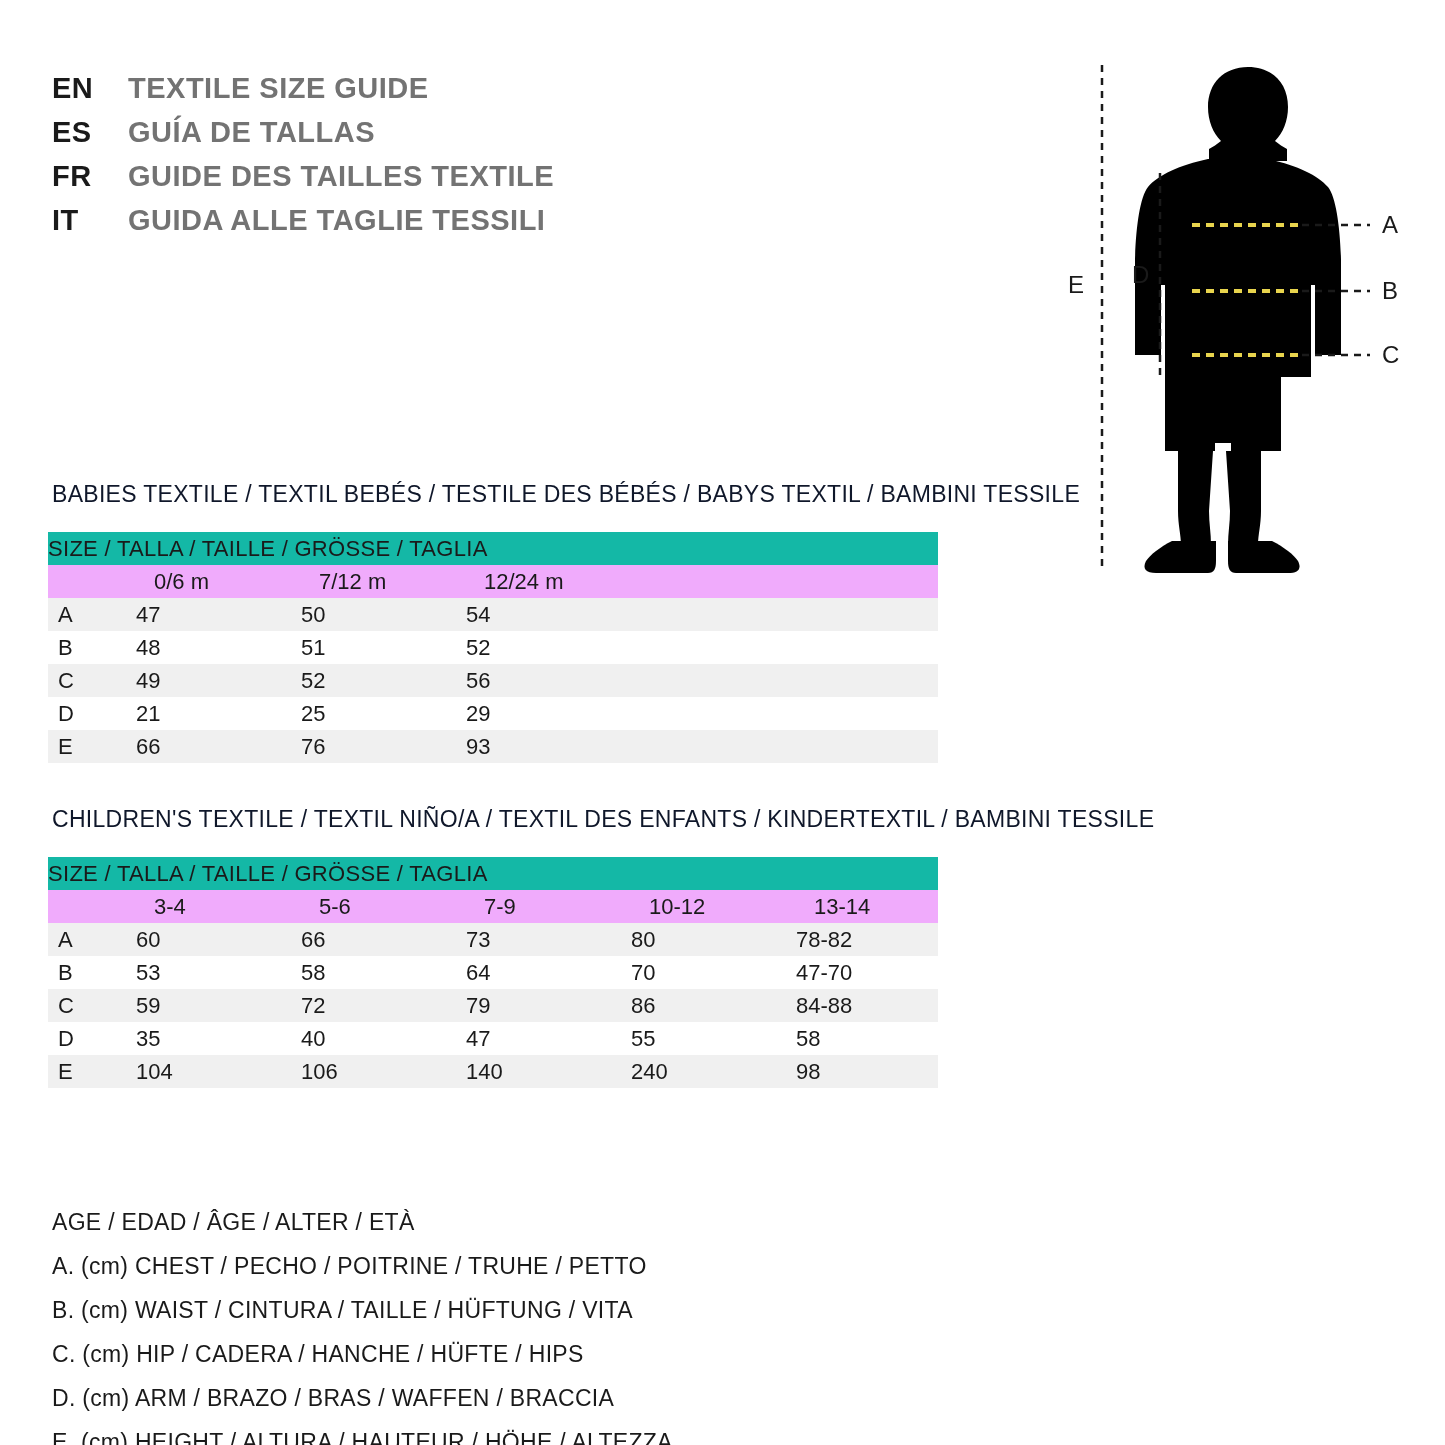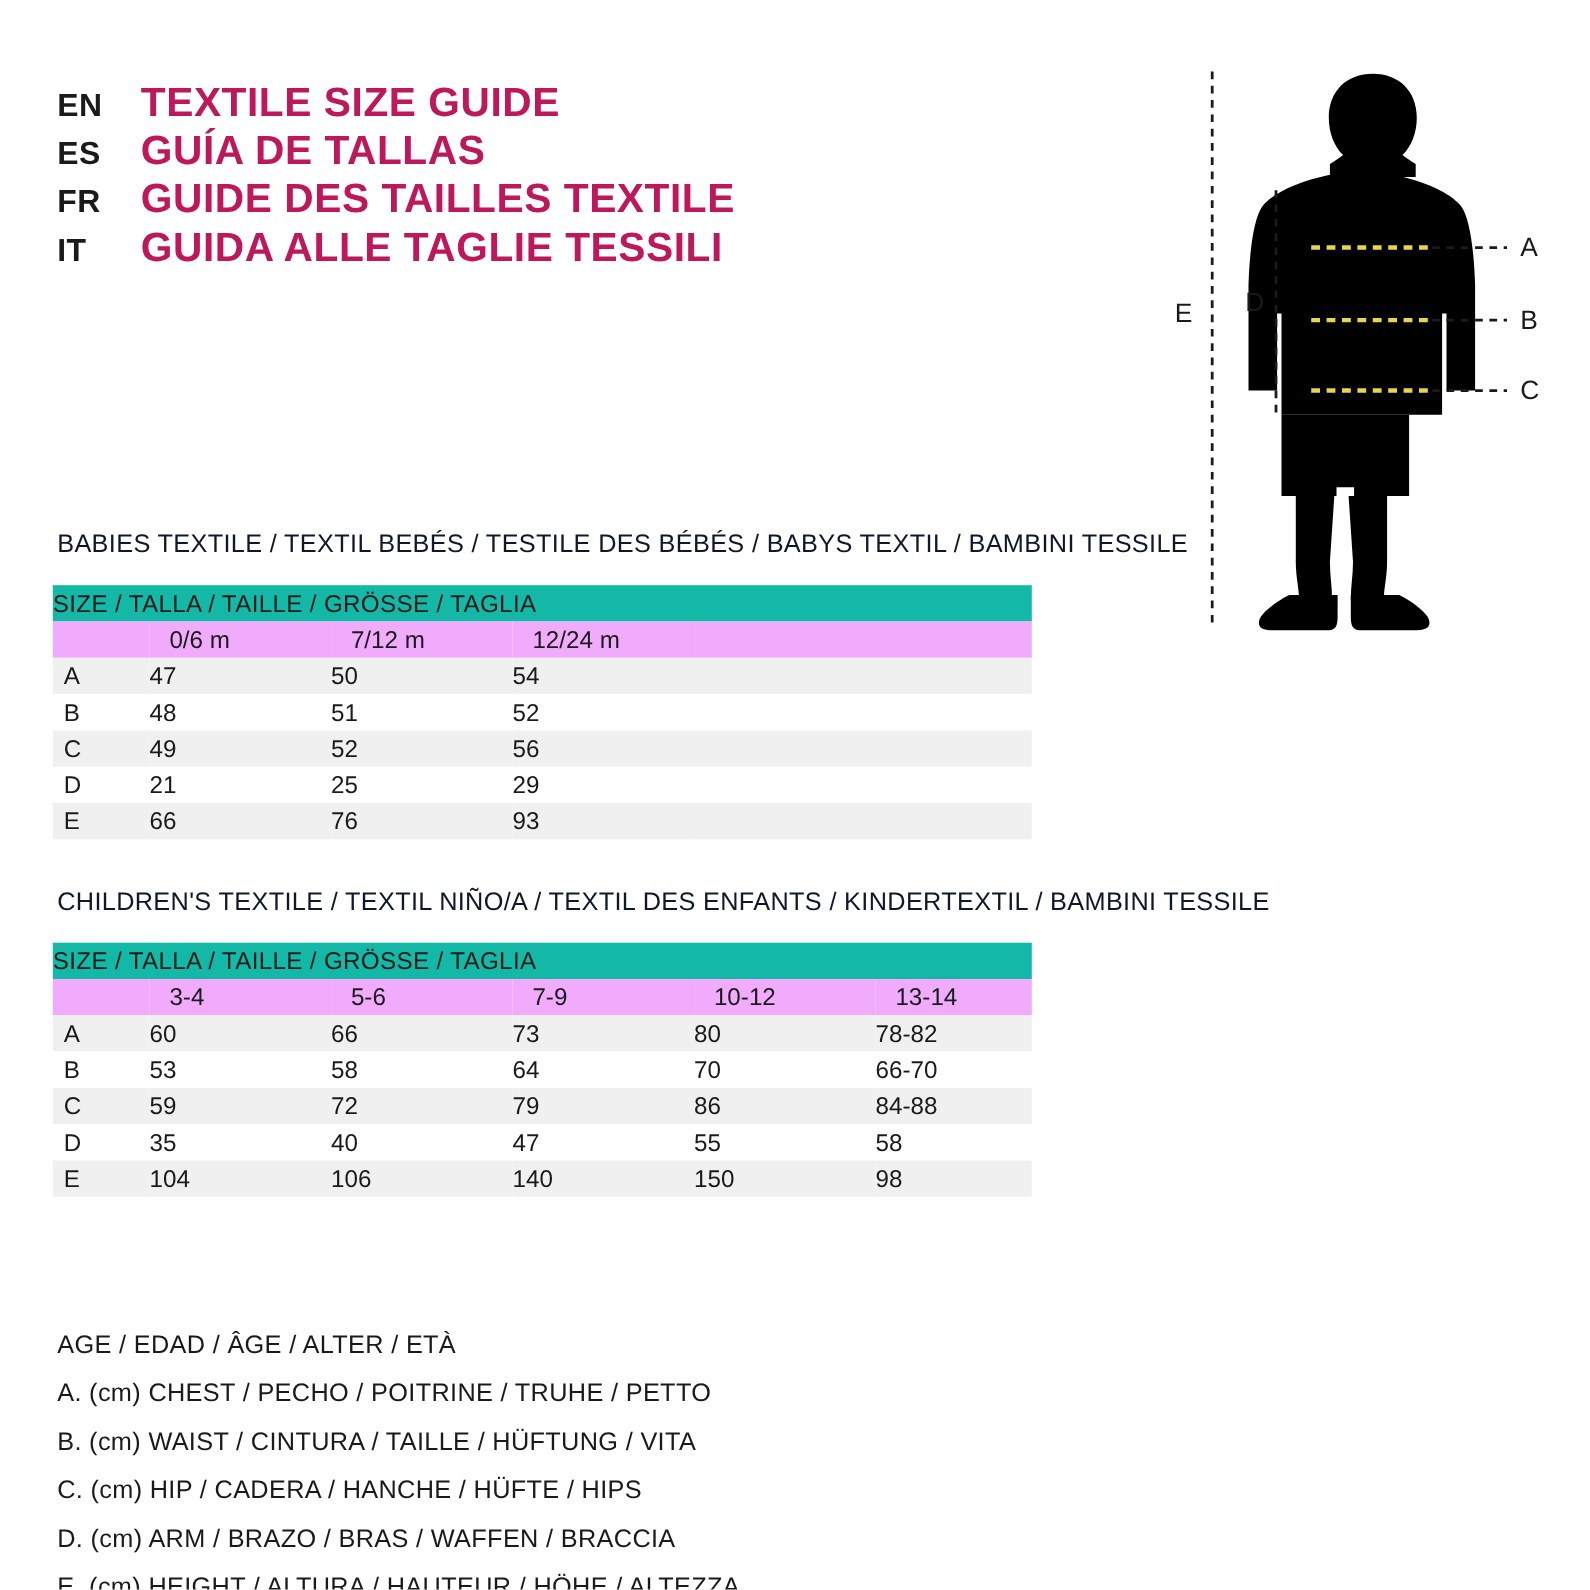--- a/index.html
+++ b/index.html
@@ -29,23 +29,23 @@
     align-items: baseline;
     height: 44px;
   }
   .title-lang {
     width: 76px;
     font-size: 29px;
     letter-spacing: 0.5px;
     color: #1a1a1a;
   }
   .title-text {
-    font-size: 37px;
+    font-size: 29px;
     letter-spacing: 0.5px;
-    color: #be185d;
+    color: #737373;
   }
 
   
   .figure {
     position: absolute;
     left: 1040px;
     top: 55px;
     width: 380px;
     height: 520px;
   }
@@ -268,21 +268,21 @@
         <td class="cell-val">73</td>
         <td class="cell-val">80</td>
         <td class="cell-val">78-82</td>
       </tr>
       <tr class="plain">
         <td class="col-label">B</td>
         <td class="cell-val">53</td>
         <td class="cell-val">58</td>
         <td class="cell-val">64</td>
         <td class="cell-val">70</td>
-        <td class="cell-val">66-70</td>
+        <td class="cell-val">47-70</td>
       </tr>
       <tr class="shade">
         <td class="col-label">C</td>
         <td class="cell-val">59</td>
         <td class="cell-val">72</td>
         <td class="cell-val">79</td>
         <td class="cell-val">86</td>
         <td class="cell-val">84-88</td>
       </tr>
       <tr class="plain">
@@ -291,21 +291,21 @@
         <td class="cell-val">40</td>
         <td class="cell-val">47</td>
         <td class="cell-val">55</td>
         <td class="cell-val">58</td>
       </tr>
       <tr class="shade">
         <td class="col-label">E</td>
         <td class="cell-val">104</td>
         <td class="cell-val">106</td>
         <td class="cell-val">140</td>
-        <td class="cell-val">150</td>
+        <td class="cell-val">240</td>
         <td class="cell-val">98</td>
       </tr>
     </tbody>
   </table>
 </div>
 
 <div class="legend">
   <div class="legend-line">AGE / EDAD / ÂGE / ALTER / ETÀ</div>
   <div class="legend-line">A. (cm) CHEST / PECHO / POITRINE / TRUHE / PETTO</div>
   <div class="legend-line">B. (cm) WAIST / CINTURA / TAILLE / HÜFTUNG / VITA</div>

